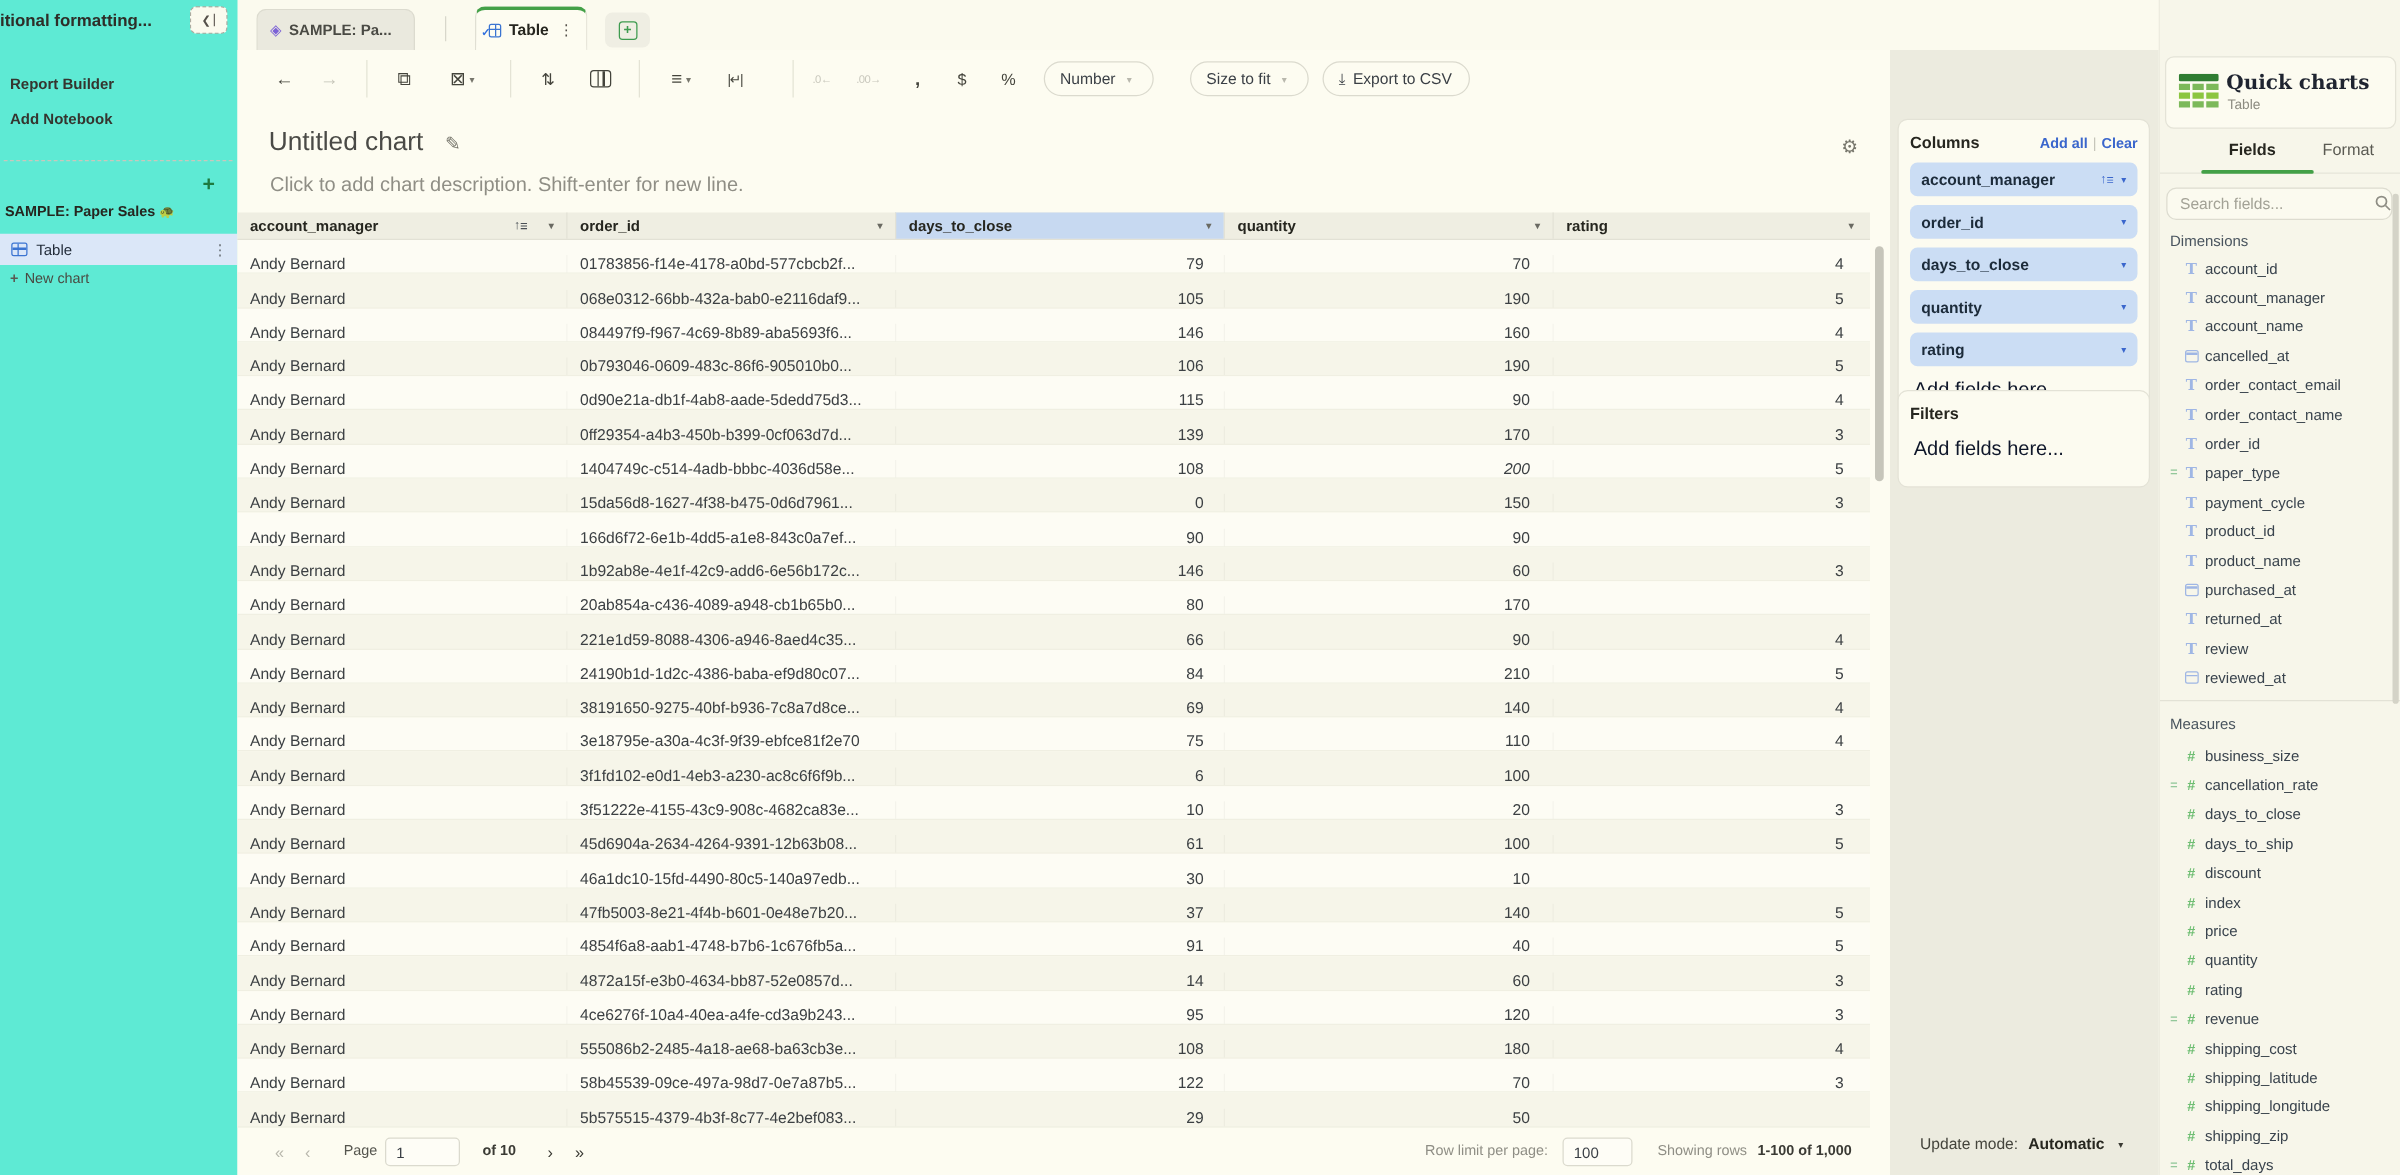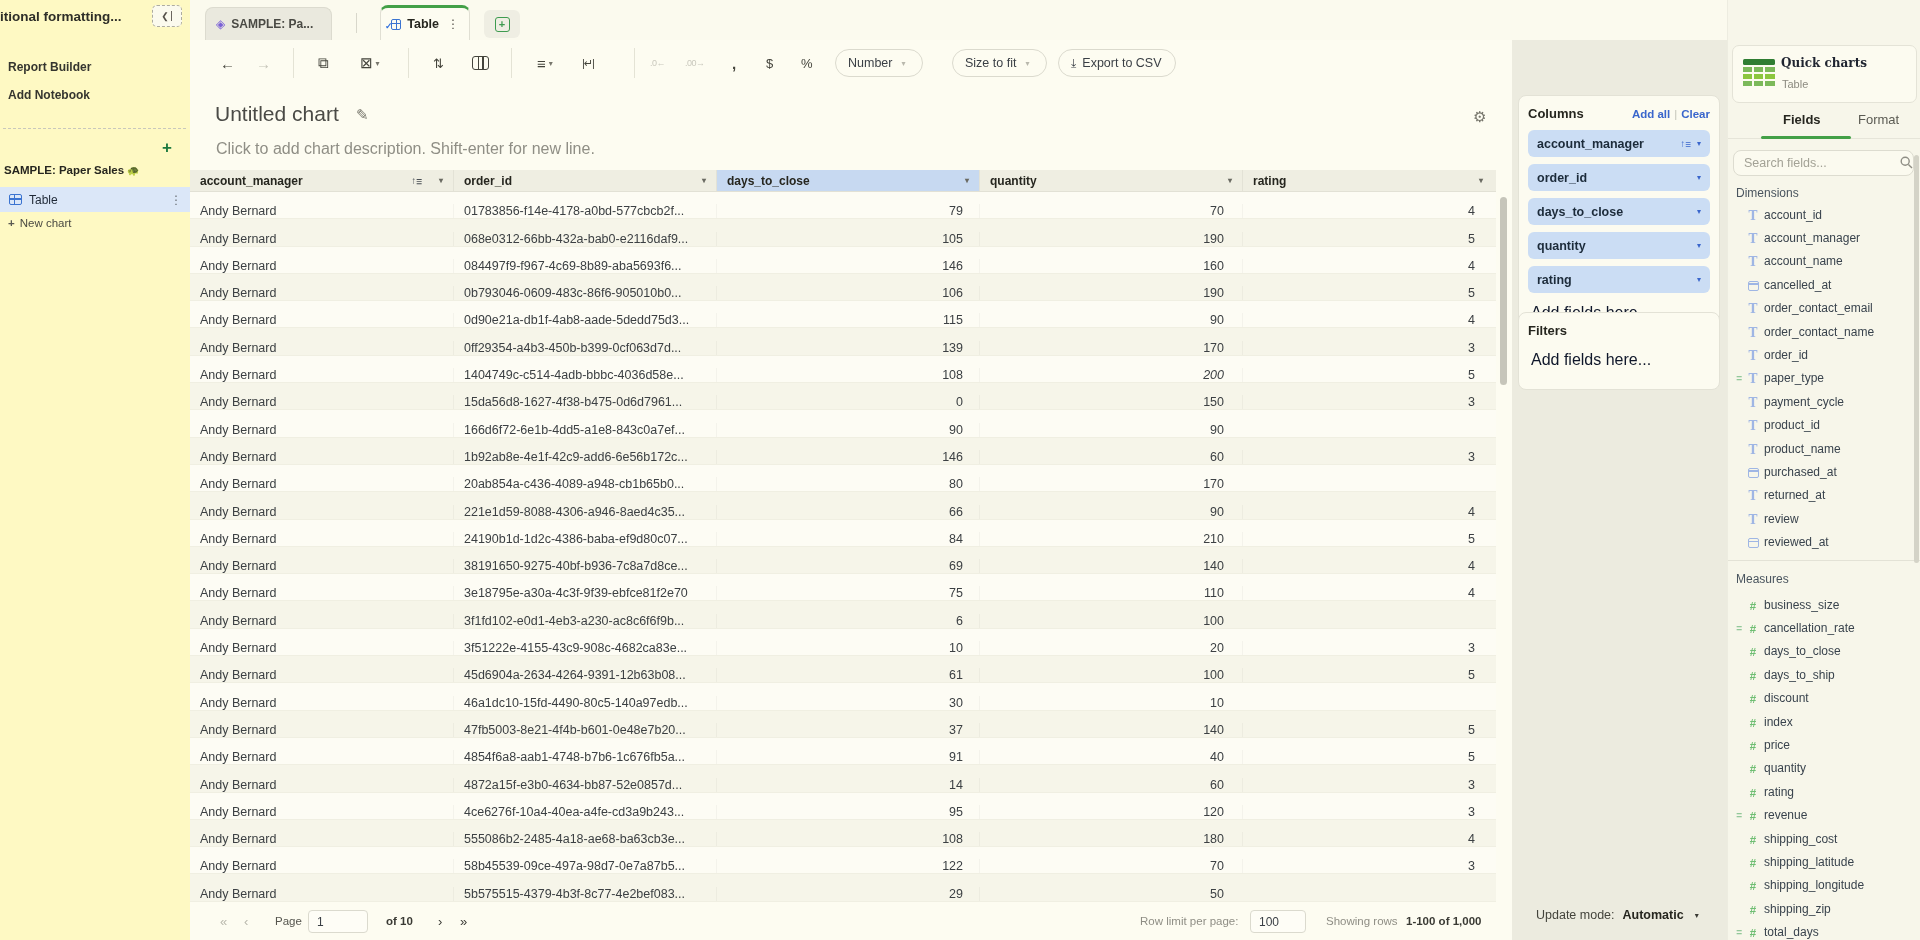--- a/index.html
+++ b/index.html
@@ -1,21 +1,21 @@
 <!DOCTYPE html>
 <html><head>
 <meta charset="utf-8">
 <style>
   html,body{margin:0;padding:0;background:#FBFAEE;}
   *{box-sizing:border-box;}
   #app{position:relative;width:1920px;height:940px;overflow:hidden;
        font-family:"Liberation Sans",sans-serif;color:#3A3F45;background:#FBFAEE;}
 
   
-  #sidebar{position:absolute;left:0;top:0;width:190px;height:940px;background:#fef9c3;}
+  #sidebar{position:absolute;left:0;top:0;width:190px;height:940px;background:#5eead4;}
   .sb-cut-title{position:absolute;left:0;top:9px;font-size:13.5px;font-weight:600;color:#2E2E28;white-space:nowrap;}
   .sb-collapse{position:absolute;left:152px;top:5px;width:30px;height:22px;border:1px dashed #ADACA1;border-radius:5px;
                display:flex;align-items:center;justify-content:center;font-size:9px;color:#55504A;background:#FBFAEE;}
   .sb-collapse b{border-right:1.5px solid #6b665f;padding-right:2px;margin-right:1px;font-weight:400;}
   .sb-item{position:absolute;left:8px;font-size:12px;font-weight:600;color:#35352F;cursor:default;}
   .sb-divider{position:absolute;left:3px;right:4px;top:128px;border-top:1px dashed #C9C8BC;}
   .sb-plus{position:absolute;left:162px;top:138px;font-size:17px;font-weight:700;color:#1D7A3F;}
   .sb-dataset{position:absolute;left:4px;top:164px;font-size:11.5px;font-weight:700;color:#26261F;}
   .sb-table-row{position:absolute;left:0;top:187px;width:190px;height:25px;background:#DBE7F8;display:flex;align-items:center;}
   .sb-table-row .tbl-ic{margin-left:9px;}
@@ -104,21 +104,21 @@
   .pill .srt{font-size:10px;} .pill .srt small{font-size:6.5px;letter-spacing:-1px;}
   .pill .pcaret{font-size:8px;}
   .cp-placeholder{font-size:16px;color:#0f172a;padding:4px 0 4px 3px;}
   #update-mode{position:absolute;left:24px;top:868px;display:flex;align-items:center;font-size:12.5px;color:#44443C;gap:8px;}
   #update-mode .val{font-weight:600;color:#26261F;}
 
   
   #fpanel{position:absolute;left:1727px;top:0;width:193px;height:940px;background:#F7F6EA;border-left:1px solid #EDECE0;}
   #qc-card{position:absolute;left:4px;top:45px;width:185px;height:58px;background:#FCFBF0;border:1px solid #E4E3D7;border-radius:7px;}
   #qc-logo{position:absolute;left:10px;top:13px;}
-  #qc-title{position:absolute;left:48px;top:10px;font-family:"DejaVu Serif",serif;font-size:12px;font-weight:700;color:#1F2430;}
+  #qc-title{position:absolute;left:48px;top:10px;font-family:"DejaVu Serif",serif;font-size:16px;font-weight:700;color:#1F2430;}
   #qc-sub{position:absolute;left:49px;top:32px;font-size:11px;color:#8C8B80;}
   .ftab{position:absolute;top:112px;font-size:13px;}
   #ftab-fields{left:55px;font-weight:700;color:#26261F;}
   #ftab-format{left:130px;color:#5A5A52;}
   #ftab-line{position:absolute;left:0;right:0;top:138px;height:1px;background:#E6E5D9;}
   #ftab-underline{position:absolute;left:33px;top:136px;width:90px;height:3px;border-radius:2px;background:#43A047;}
   #fsearch{position:absolute;left:5px;top:150px;width:181px;height:26px;background:#FBFAEF;border:1px solid #DDDCD0;border-radius:8px;
            font-family:"Liberation Sans",sans-serif;font-size:12.5px;color:#A3A296;padding:0 26px 0 10px;}
   #fsearch::placeholder{color:#A3A296;}
   #fsearch-ic{position:absolute;left:172px;top:156px;}

